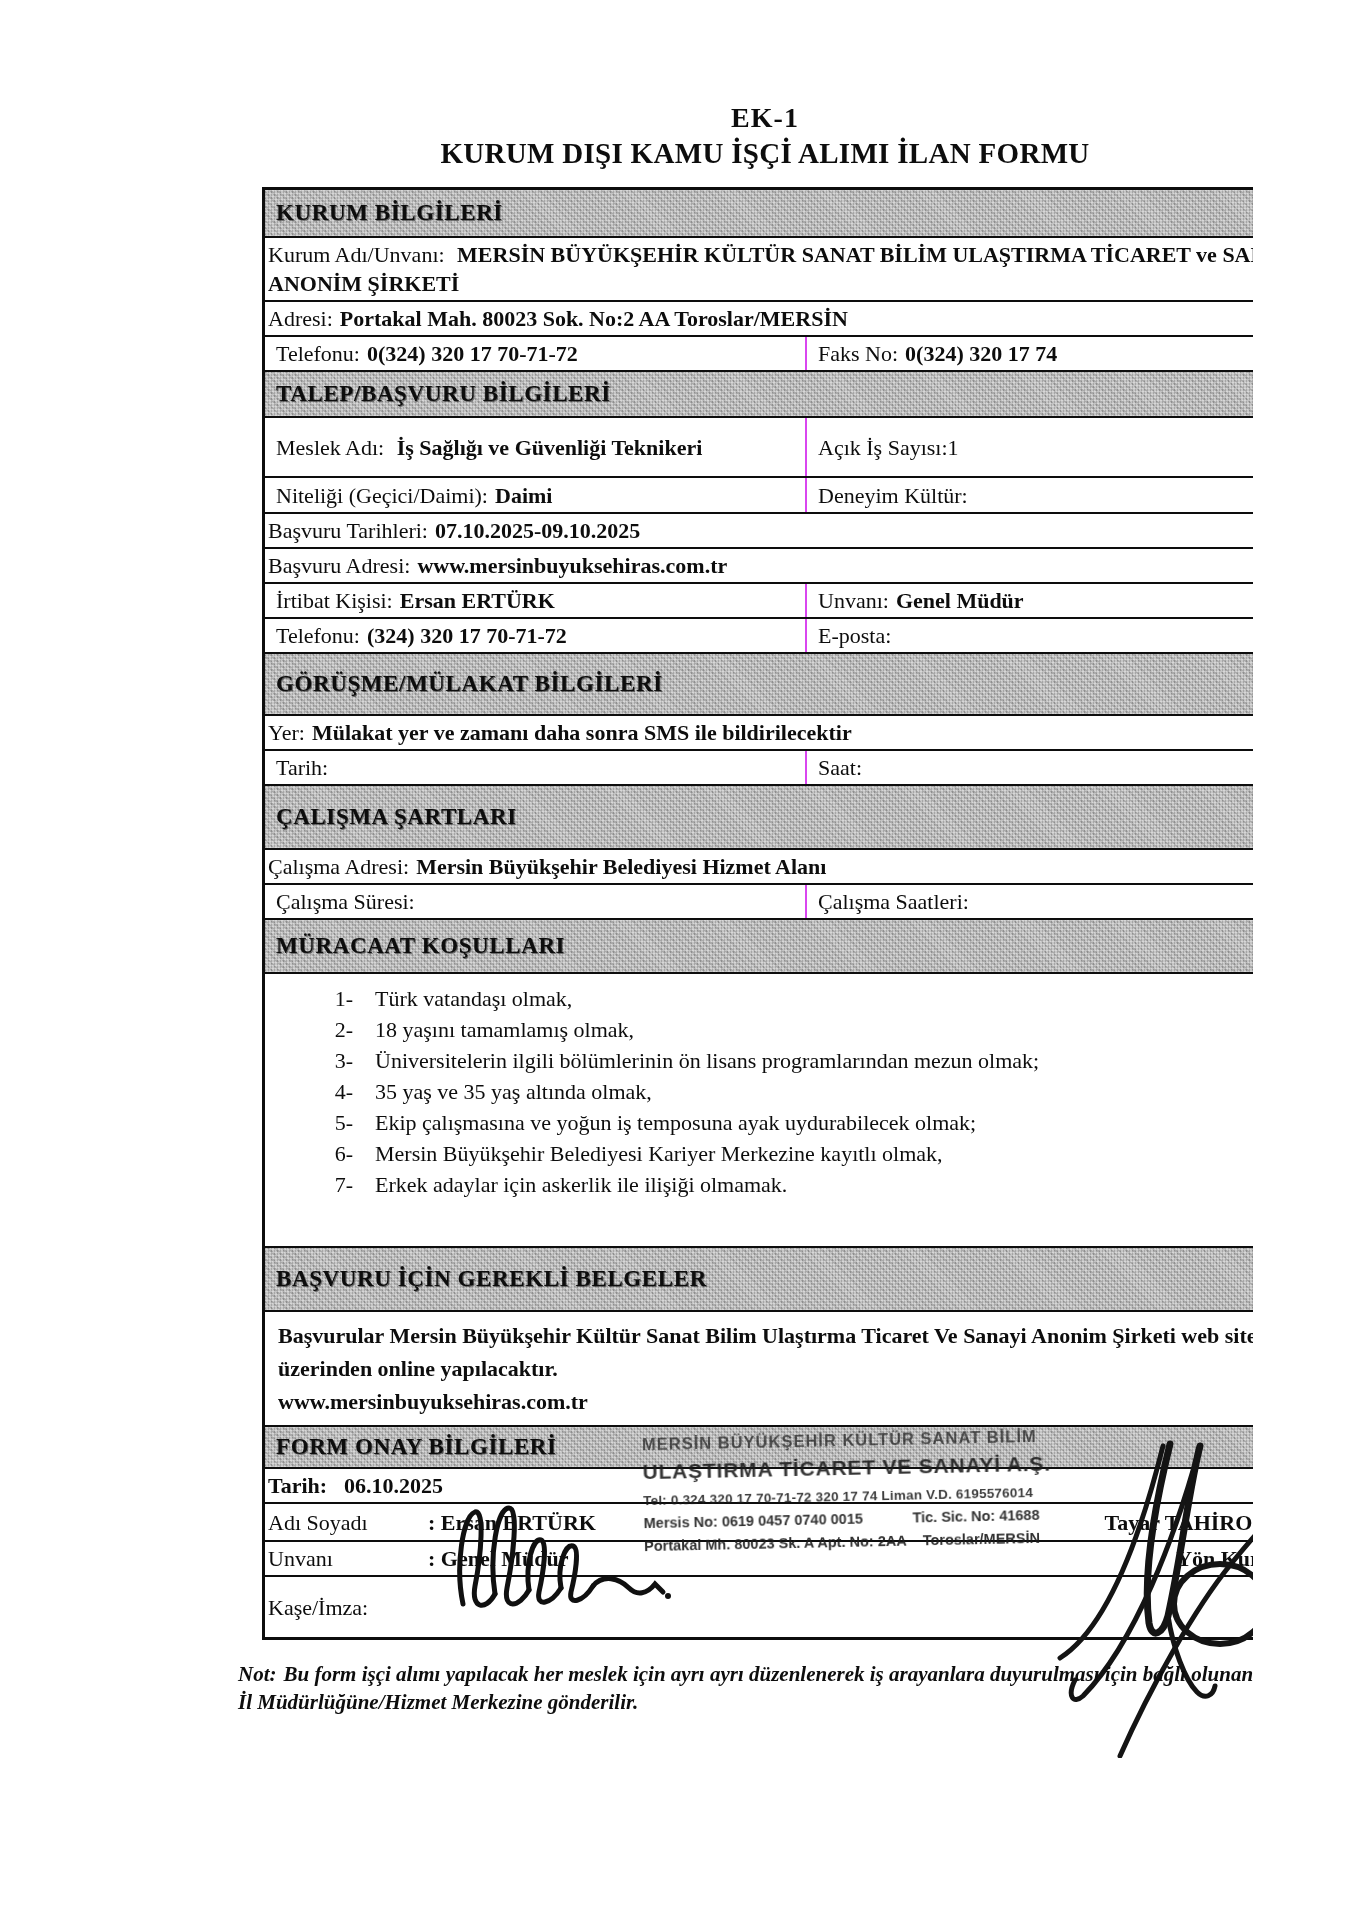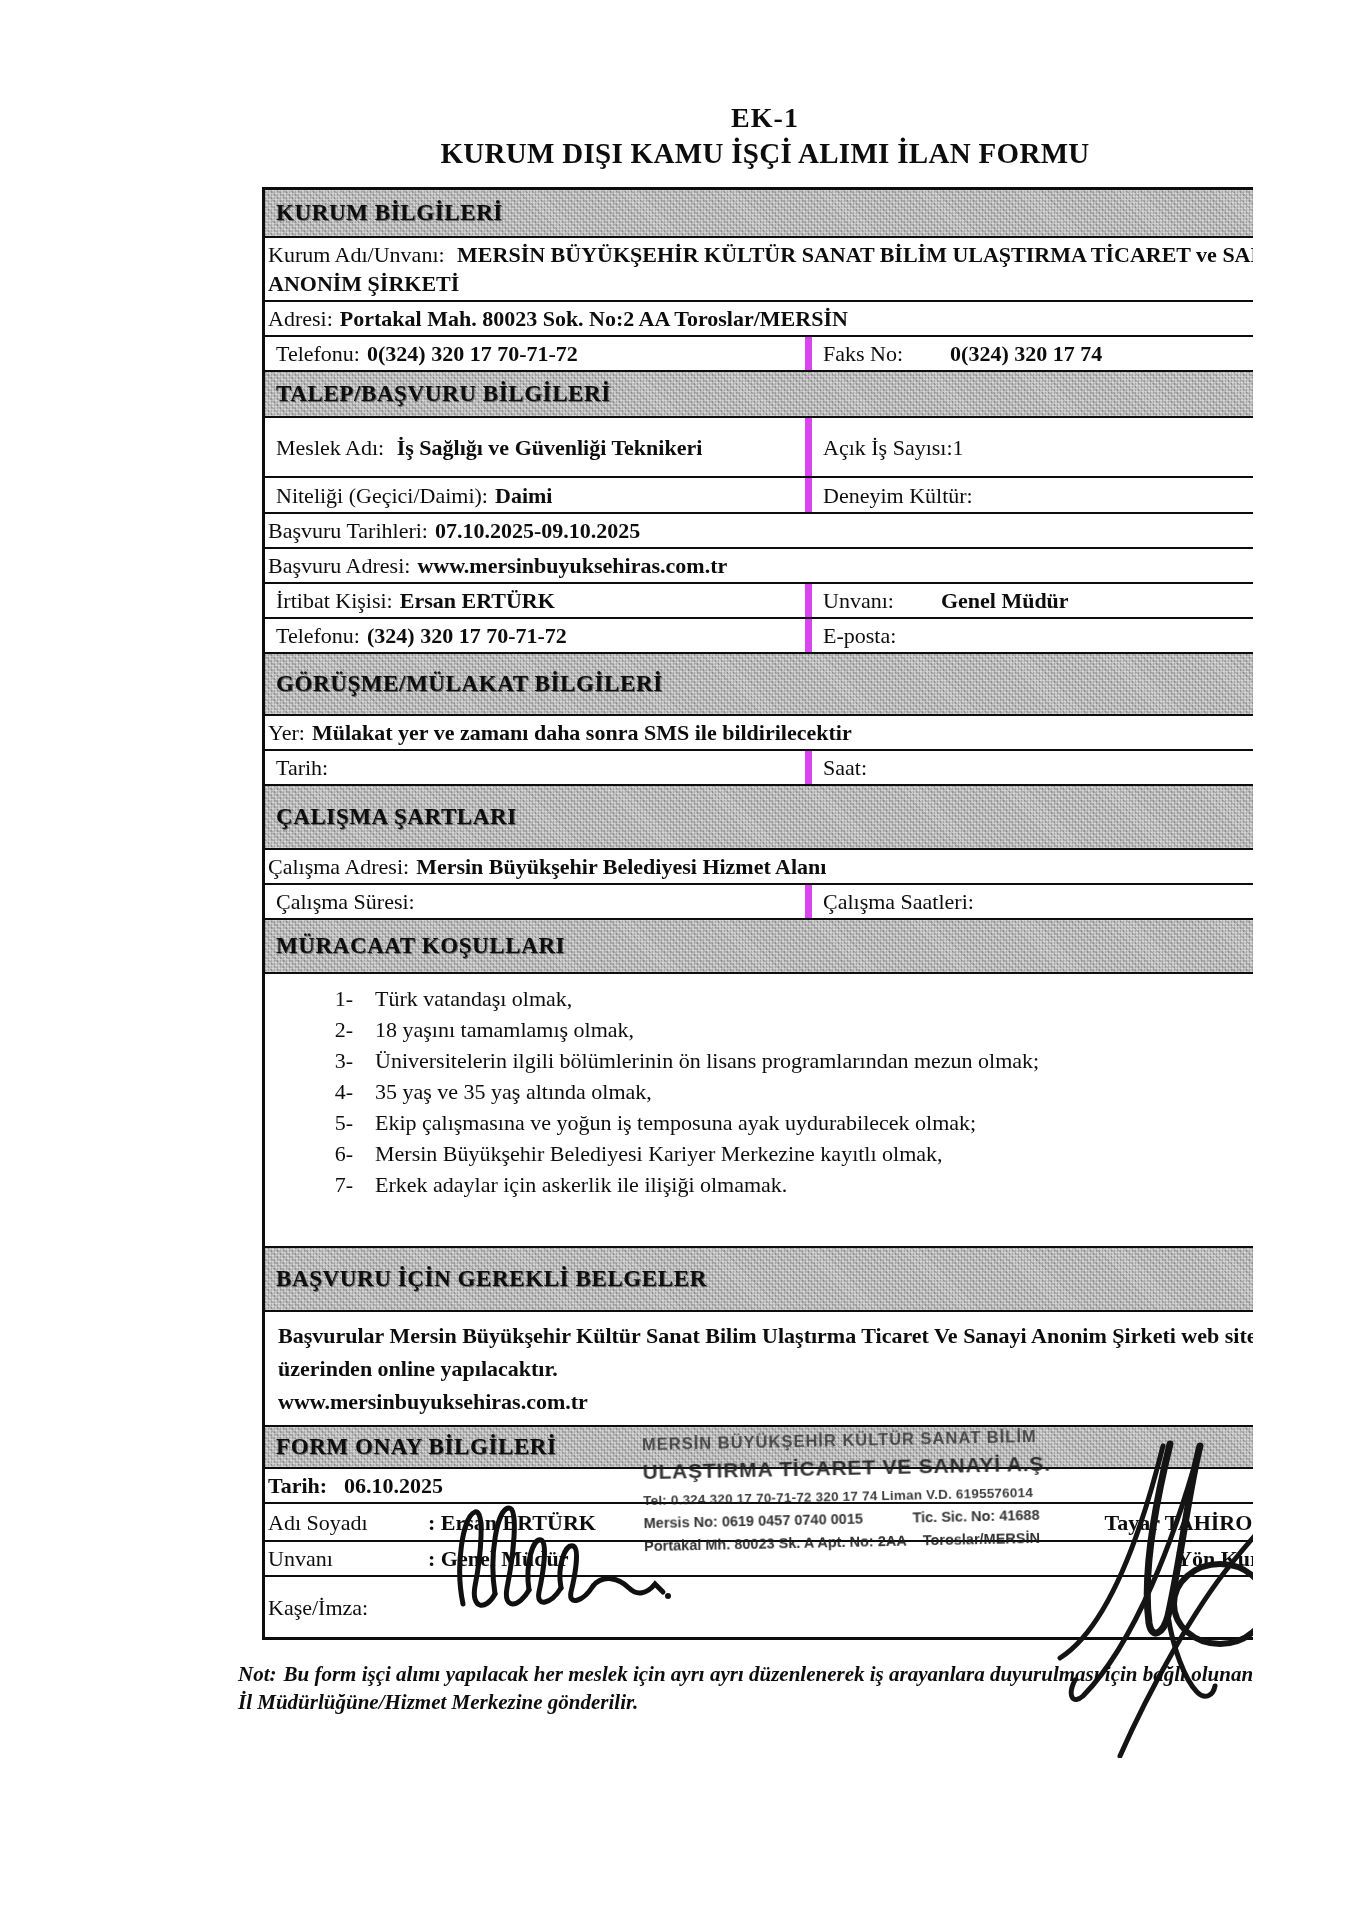--- a/index.html
+++ b/index.html
@@ -25,21 +25,21 @@
     background-image:
       repeating-linear-gradient(0deg, rgba(255,255,255,.30) 0 1px, transparent 1px 3px),
       repeating-linear-gradient(90deg, rgba(20,20,20,.18) 0 1px, transparent 1px 3px),
       repeating-linear-gradient(45deg, rgba(0,0,0,.14) 0 2px, transparent 2px 5px);
     text-shadow:1px 1px 0 rgba(0,0,0,.45);
   }
 
   .row { display:flex; align-items:center; padding:2px 3px; font-size:22px; line-height:29px; }
   .row.split { padding:0; align-items:stretch;text-align:center; }
   .split .cl { width:540px; padding:2px 11px; display:flex; align-items:center; flex-wrap:wrap; }
-  .split .cr { flex:1; border-left:7px solid #d946ef; padding:2px 11px; display:flex; align-items:center;gap:40px; }
+  .split .cr { flex:1; border-left:2px solid #d946ef; padding:2px 11px; display:flex; align-items:center; }
   .b { font-weight:bold; }
   .lbl { margin-right:7px; }
   .wrapcell { display:block; }
 
   .cond { padding:9px 14px 46px 0; font-size:22px; }
   .cond .item { display:flex; line-height:31px; }
   .cond .num { flex:0 0 auto; width:50px; text-align:right; margin-left:38px; }
   .cond .txt { padding-left:22px; }
 
   .belg { padding:7px 13px; font-weight:bold; font-size:22px; line-height:33px; }

